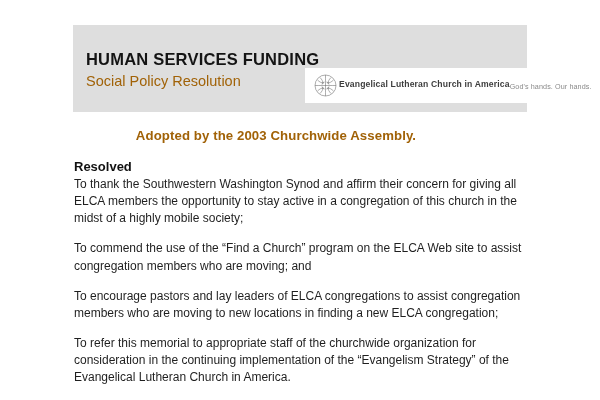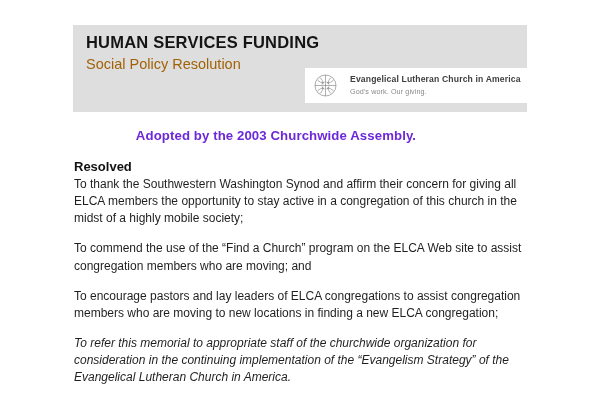--- a/index.html
+++ b/index.html
@@ -22,21 +22,21 @@
     left: 73px;
     top: 25px;
     width: 454px;
     height: 87px;
     background: #dedede;
   }
 
   #header-text-block {
     position: absolute;
     left: 86px;
-    top: 31px;
+    top: 48px;
     width: 230px;
   }
 
   #doc-title {
     font-size: 16.5px;
     font-weight: bold;
     letter-spacing: 0.2px;
     line-height: 1.35;
     color: #141414;
     margin: 0;
@@ -76,23 +76,23 @@
   }
 
   #logo-mark {
     width: 25px;
     height: 25px;
     flex: 0 0 25px;
     line-height: 0;
   }
 
   #logo-wordmark {
-    margin-left: 12px;
+    margin-left: 1px;
     display: flex;
-    flex-direction: column;
+    flex-direction: row;
     justify-content: center;
   }
 
   #logo-name {
     font-size: 8.6px;
     font-weight: bold;
     color: #3d3d3d;
     letter-spacing: 0.15px;
     line-height: 1.15;
     white-space: nowrap;
@@ -110,21 +110,21 @@
 
   
   #adoption-line {
     position: absolute;
     left: 0;
     top: 128px;
     width: 552px;
     text-align: center;
     font-size: 13.2px;
     font-weight: bold;
-    color: #6d28d9;
+    color: #a16207;
     letter-spacing: 0.1px;
   }
 
   
   #resolution-body {
     position: absolute;
     left: 74px;
     top: 159px;
     width: 456px;
   }
@@ -140,21 +140,20 @@
   .resolution-clause {
     font-size: 12px;
     font-weight: normal;
     color: #1f1f1f;
     line-height: 1.43;
     margin: 0 0 13px 0;
   }
 
   .resolution-clause:last-child {
     margin-bottom: 0;
-    font-style: italic;
   }
 </style>
 </head>
 <body>
 
 <div id="header-band"></div>
 
 <div id="header-text-block">
   <div id="doc-title">HUMAN SERVICES FUNDING</div>
   <div id="doc-subtitle">Social Policy Resolution</div>
@@ -178,21 +177,21 @@
         <path d="M36 41 C32 37 30 33 30 29"></path>
         <path d="M9 14 C13 18 17 20 21 20"></path>
         <path d="M9 36 C13 32 17 30 21 30"></path>
         <path d="M41 14 C37 18 33 20 29 20"></path>
         <path d="M41 36 C37 32 33 30 29 30"></path>
       </g>
     </svg>
   </span>
   <span id="logo-wordmark">
     <span id="logo-name">Evangelical Lutheran Church in America</span>
-    <span id="logo-tagline">God's work. Our giving.</span>
+    <span id="logo-tagline">God's hands. Our hands.</span>
   </span>
 </div>
 
 <div id="adoption-line">Adopted by the 2003 Churchwide Assembly.</div>
 
 <div id="resolution-body">
   <div id="resolved-label">Resolved</div>
   <p class="resolution-clause">To thank the Southwestern Washington Synod and affirm their concern for giving all ELCA members the opportunity to stay active in a congregation of this church in the midst of a highly mobile society;</p>
   <p class="resolution-clause">To commend the use of the “Find a Church” program on the ELCA Web site to assist congregation members who are moving; and</p>
   <p class="resolution-clause">To encourage pastors and lay leaders of ELCA congregations to assist congregation members who are moving to new locations in finding a new ELCA congregation;</p>

